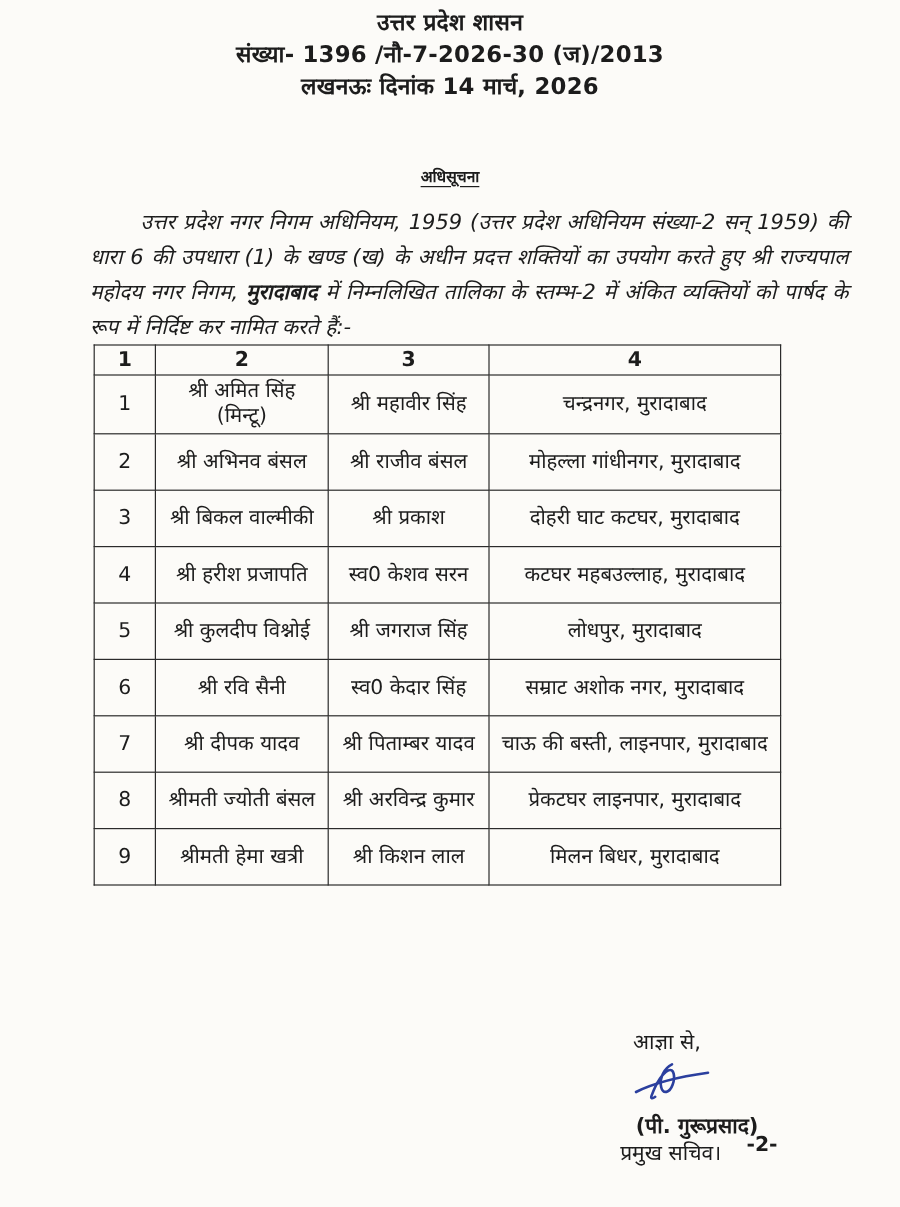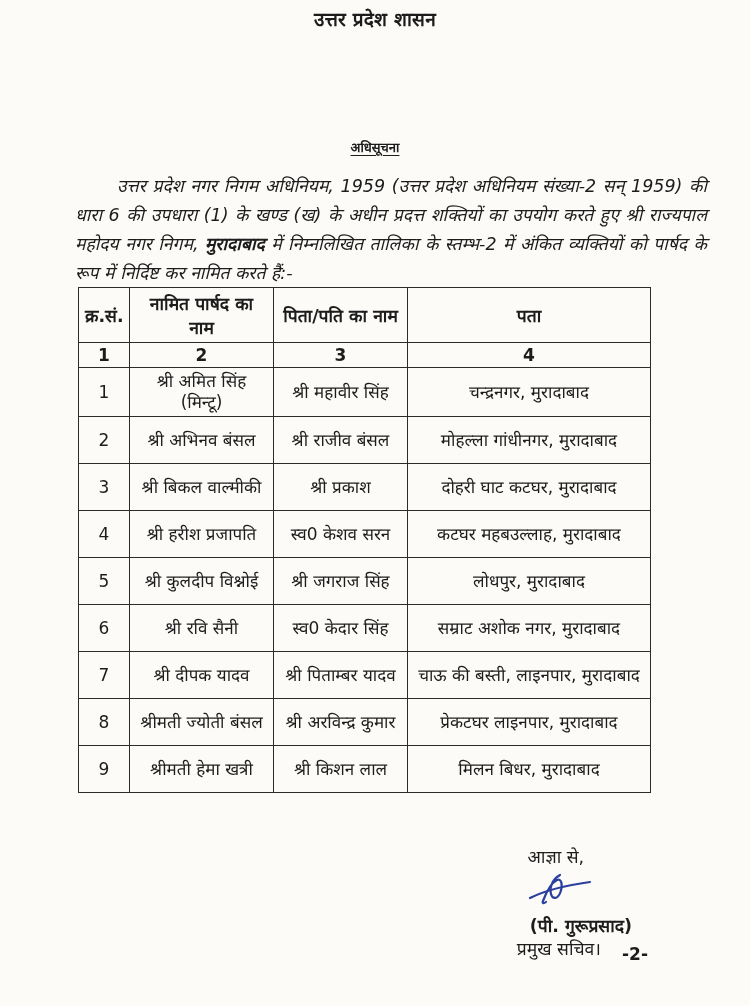--- a/index.html
+++ b/index.html
@@ -97,21 +97,21 @@
 
   
   .sig-block {
     position: absolute;
     top: 846px;
     right: 118px;
     text-align: center;
     font-size: 17.5px;
     line-height: 23px;
   }
-  .sig-byorder { margin-right: 6px; }
+  .sig-byorder { margin-right: 6px; margin-top: 12px; }
   .sig-mark {
     height: 38px;
     margin: 2px 0 0 0;
   }
   .sig-name { font-weight: bold; margin-left: 44px; }
   .sig-desig { }
 
   .page-num {
     position: absolute;
     top: 944px;
@@ -120,41 +120,37 @@
     font-size: 17px;
   }
 </style>
 </head>
 <body>
 
 <div class="page">
 
   <div class="letterhead">
     <div>उत्तर प्रदेश शासन</div>
+    <div>संख्या- 1396 /नौ-7-2026-30 (ज)/2013</div>
+    <div>लखनऊः दिनांक  14 मार्च, 2026</div>
   </div>
 
   <div class="notif-heading">अधिसूचना</div>
 
   <div class="body-para"><span>उत्तर प्रदेश नगर निगम अधिनियम, 1959 (उत्तर प्रदेश अधिनियम संख्या-2 सन् 1959) की धारा 6 की उपधारा (1) के खण्ड (ख) के अधीन प्रदत्त शक्तियों का उपयोग करते हुए श्री राज्यपाल महोदय नगर निगम, </span><b>मुरादाबाद</b><span> में निम्नलिखित तालिका के स्तम्भ-2 में अंकित व्यक्तियों को पार्षद के रूप में निर्दिष्ट कर नामित करते हैं:-</span></div>
 
   <div class="doc-table-wrap">
     <table class="doc-table">
       <colgroup>
         <col style="width:51px">
         <col style="width:144px">
         <col style="width:134px">
         <col style="width:243px">
       </colgroup>
       <thead>
-        <tr>
-          <th>क्र.सं.</th>
-          <th>नामित पार्षद का नाम</th>
-          <th>पिता/पति का नाम</th>
-          <th>पता</th>
-        </tr>
         <tr class="colnum-row">
           <td>1</td>
           <td>2</td>
           <td>3</td>
           <td>4</td>
         </tr>
       </thead>
       <tbody>
 
           <tr class="data-row">

